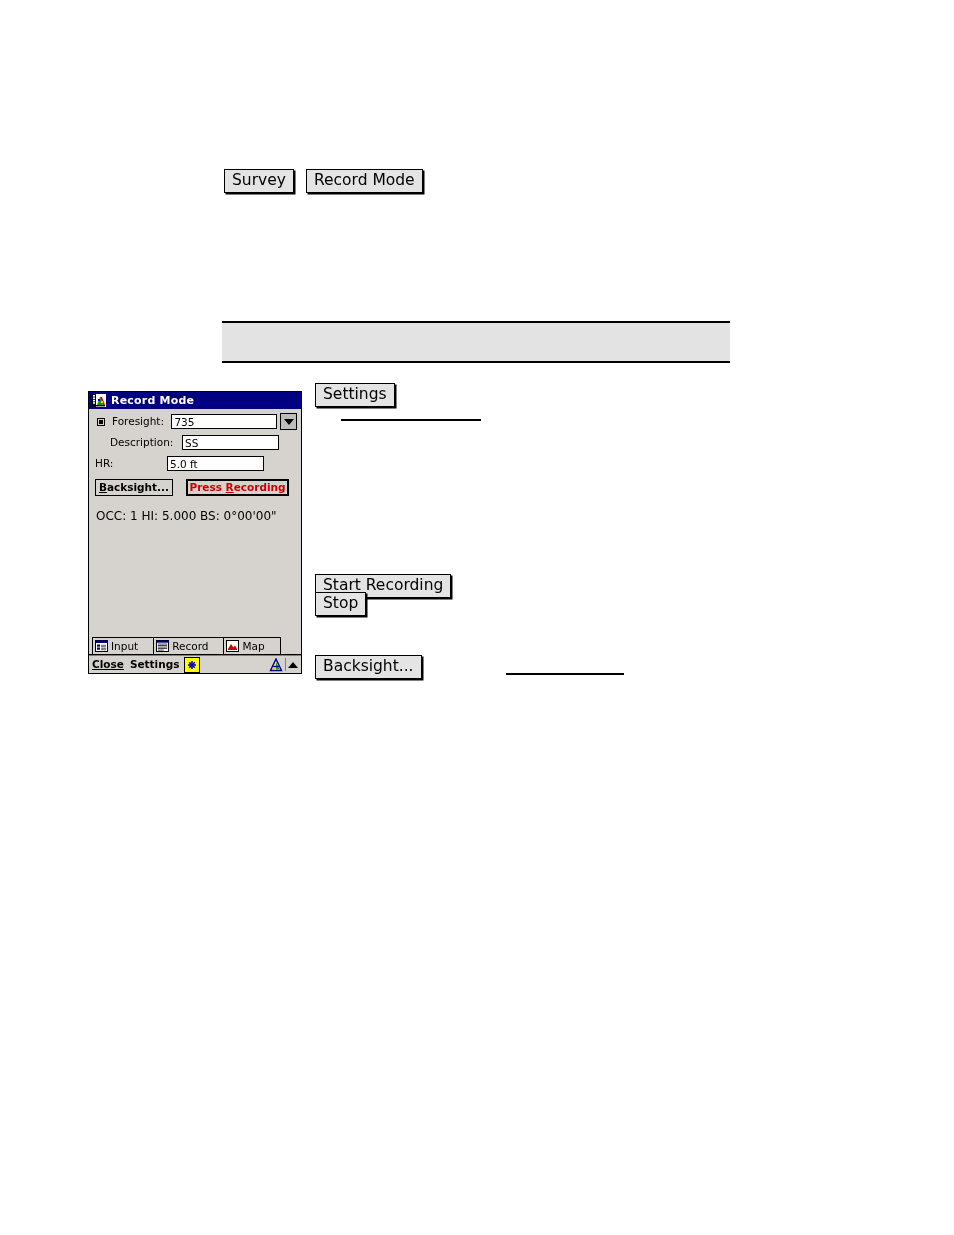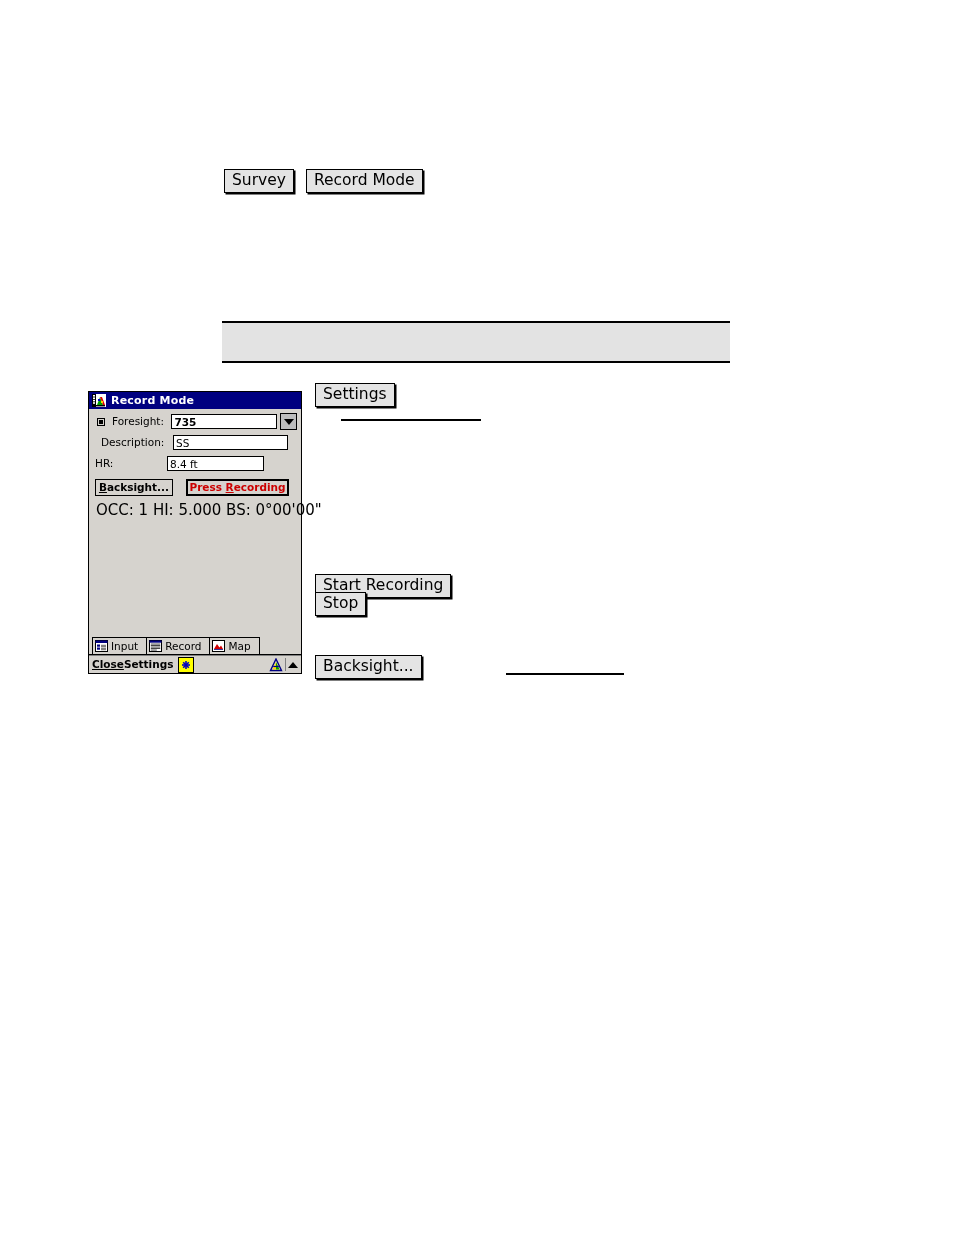--- a/index.html
+++ b/index.html
@@ -132,37 +132,37 @@
     width: 4px; height: 4px;
     background: #000000;
   }
   .field-label {
     font-size: 10.5px;
     color: #000000;
     line-height: 13px;
     white-space: nowrap;
   }
   .lbl-foresight { width: 62px; }
-  .lbl-desc { width: 72px; margin-left: 8px; }
+  .lbl-desc { width: 72px; margin-left: 17px; }
   .lbl-hr { width: 72px; margin-left: 2px; }
 
   .text-input {
     background: #ffffff;
     border: 1px solid #000000;
     height: 15px;
     box-sizing: border-box;
     font-size: 10.5px;
     line-height: 14px;
     padding-left: 2px;
     color: #000000;
     white-space: nowrap;
     overflow: hidden;
   }
-  #input-foresight { width: 110px; font-weight: bold; }
-  #input-description { width: 115px; }
+  #input-foresight { width: 110px; }
+  #input-description { width: 97px; }
   #input-hr { width: 97px; }
 
   #dropdown-button {
     width: 17px;
     height: 17px;
     margin-left: 3px;
     border: 1px solid #000000;
     background: #bdbdbd;
     box-sizing: border-box;
     display: flex;
@@ -216,24 +216,24 @@
     width: 103px;
     margin-left: 13px;
     border: 2px solid #000000;
     color: #cc0000;
     line-height: 13px;
   }
   #btn-startrec .u { text-decoration: underline; }
 
   
   #occ-line {
-    font-size: 15px;
-    line-height: 13px;
-    color: #000000;
-    margin-top: 8px;
+    font-size: 12px;
+    line-height: 13px;
+    color: #000000;
+    margin-top: 14px;
     margin-left: 3px;
     white-space: nowrap;
   }
 
   #spacer-fill { flex: 1 1 auto; }
 
   
   #tabstrip {
     display: flex;
     align-items: flex-end;
@@ -244,21 +244,21 @@
     flex: none;
   }
   .tab {
     display: flex;
     align-items: center;
     height: 17px;
     border: 1px solid #000000;
     border-bottom: none;
     background: #d6d3ce;
     box-sizing: border-box;
-    padding: 0 8px 0 2px;
+    padding: 0 15px 0 2px;
     font-size: 10.5px;
     color: #000000;
     white-space: nowrap;
     margin-right: -1px;
   }
   .tab.active { background: #d6d3ce; }
   .tab-icon {
     width: 13px; height: 12px;
     margin-right: 3px;
     display: block;
@@ -274,21 +274,21 @@
     border-top: 1px solid #808080;
     flex: none;
     padding: 0 1px 0 3px;
   }
   #status-close, #status-settings {
     font-size: 10.5px;
     font-weight: bold;
     color: #000000;
     line-height: 13px;
   }
-  #status-close { margin-right: 0; text-decoration: underline; }
+  #status-close { margin-right: 6px; text-decoration: underline; }
   #status-settings { margin-right: 5px; }
   #status-star {
     width: 14px; height: 14px;
     border: 1px solid #000000;
     background: #ffff00;
     display: flex; align-items: center; justify-content: center;
     flex: none;
   }
   #status-spacer { flex: 1 1 auto; }
   #status-tripod { width: 14px; height: 14px; display: block; flex: none; }
@@ -351,21 +351,21 @@
         </div>
     </div>
 
     <div class="field-row">
       <span class="field-label lbl-desc">Description:</span>
       <div class="text-input" id="input-description">SS</div>
     </div>
 
     <div class="field-row">
       <span class="field-label lbl-hr">HR:</span>
-      <div class="text-input" id="input-hr">8.4 ft</div>
+      <div class="text-input" id="input-hr">5.0 ft</div>
     </div>
 
 
     <div id="action-row">
       <div class="pda-button" id="btn-backsight"><span class="u">B</span><span>acksight...</span></div>
       <div class="pda-button" id="btn-startrec"><span>Press</span>&nbsp;<span class="u">R</span><span>ecording</span></div>
     </div>
 
     <div id="occ-line">OCC: 1  HI: 5.000  BS: 0°00'00"</div>
 

